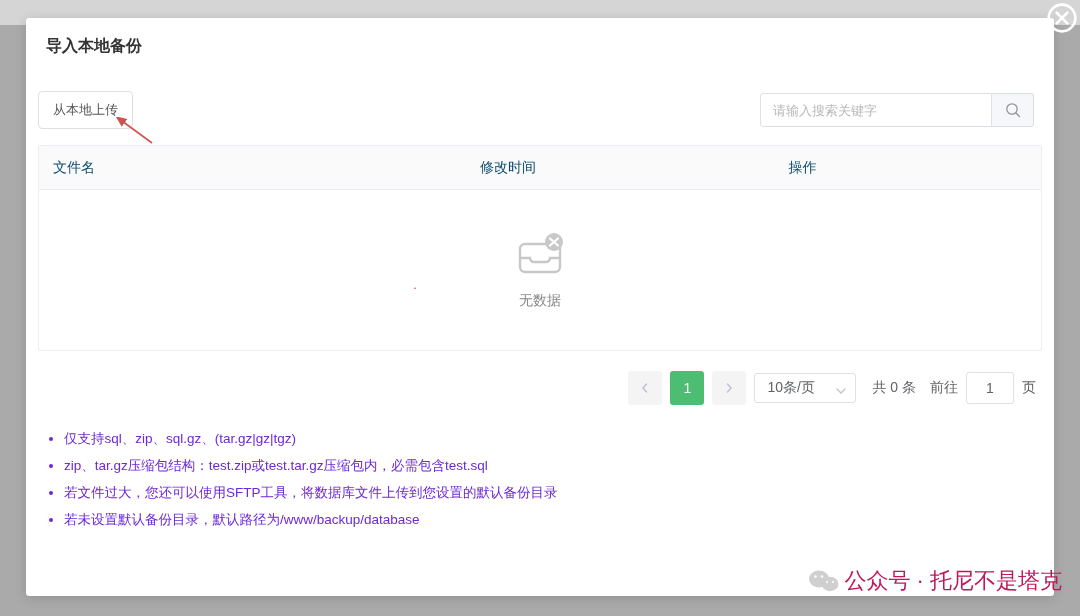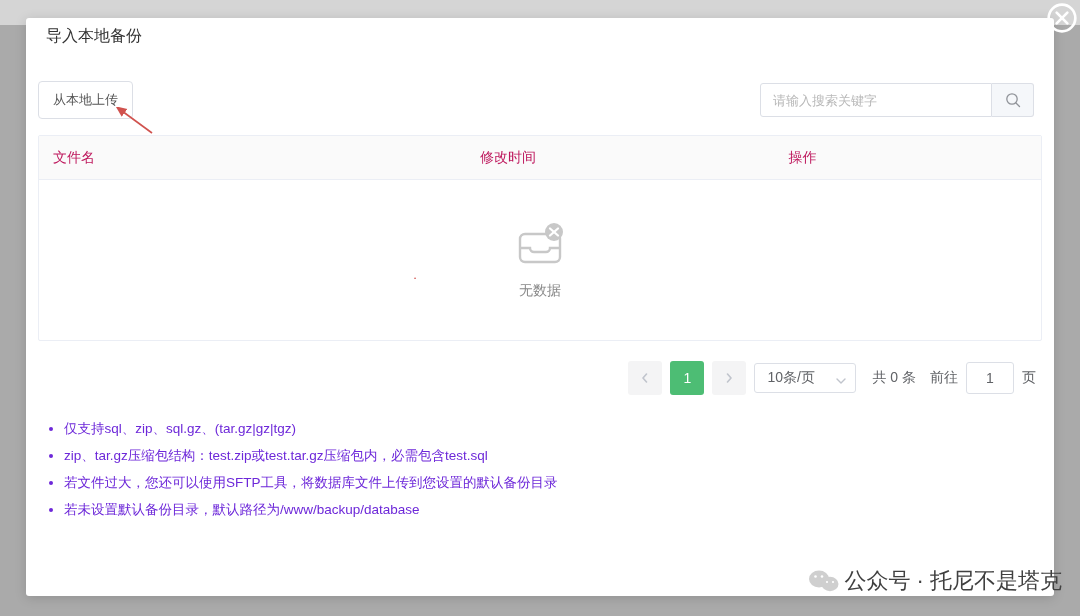--- a/index.html
+++ b/index.html
@@ -39,24 +39,24 @@
       left: 26px;
       right: 26px;
       bottom: 20px;
       background: #fff;
       border-radius: 3px;
       box-shadow: 0 2px 12px rgba(0,0,0,0.15);
       display: flex;
       flex-direction: column;
     }
     .dialog-header {
-      padding: 8px 20px 18px 20px;
+      padding: 18px 20px 18px 20px;
       font-size: 16px;
       color: #333;
-      font-weight: 400;
+      font-weight: 700;
     }
     .close-btn {
       position: absolute;
       top: -18px;
       right: -26px;
       width: 36px;
       height: 36px;
       cursor: pointer;
       display: flex;
       align-items: center;
@@ -128,21 +128,21 @@
       border: 1px solid #ebeef5;
       border-radius: 2px;
       flex: 0 0 auto;
     }
     .table-header {
       display: flex;
       background: #fafafa;
       border-bottom: 1px solid #ebeef5;
       height: 44px;
       align-items: center;
-      color: #be185d;
+      color: #0c4a6e;
       font-size: 14px;
     }
     .th-name { flex: 0 0 44%; padding-left: 14px; }
     .th-mtime { flex: 0 0 25%; }
     .th-size { flex: 0 0 21%; }
     .th-ops { flex: 0 0 10%; text-align: right; padding-right: 14px; }
     .table-body {
       height: 160px;
       display: flex;
       flex-direction: column;
@@ -240,21 +240,21 @@
       list-style: disc;
       margin-left: 4px;
     }
     .watermark {
       position: absolute;
       bottom: 20px;
       right: 18px;
       display: flex;
       align-items: center;
       gap: 4px;
-      color: #404040;
+      color: #be185d;
       font-size: 22px;
       pointer-events: none;
     }
     .wm-icon {
       display:inline-flex;
       align-items:center;
     }
   </style>
 </head>
 <body>

